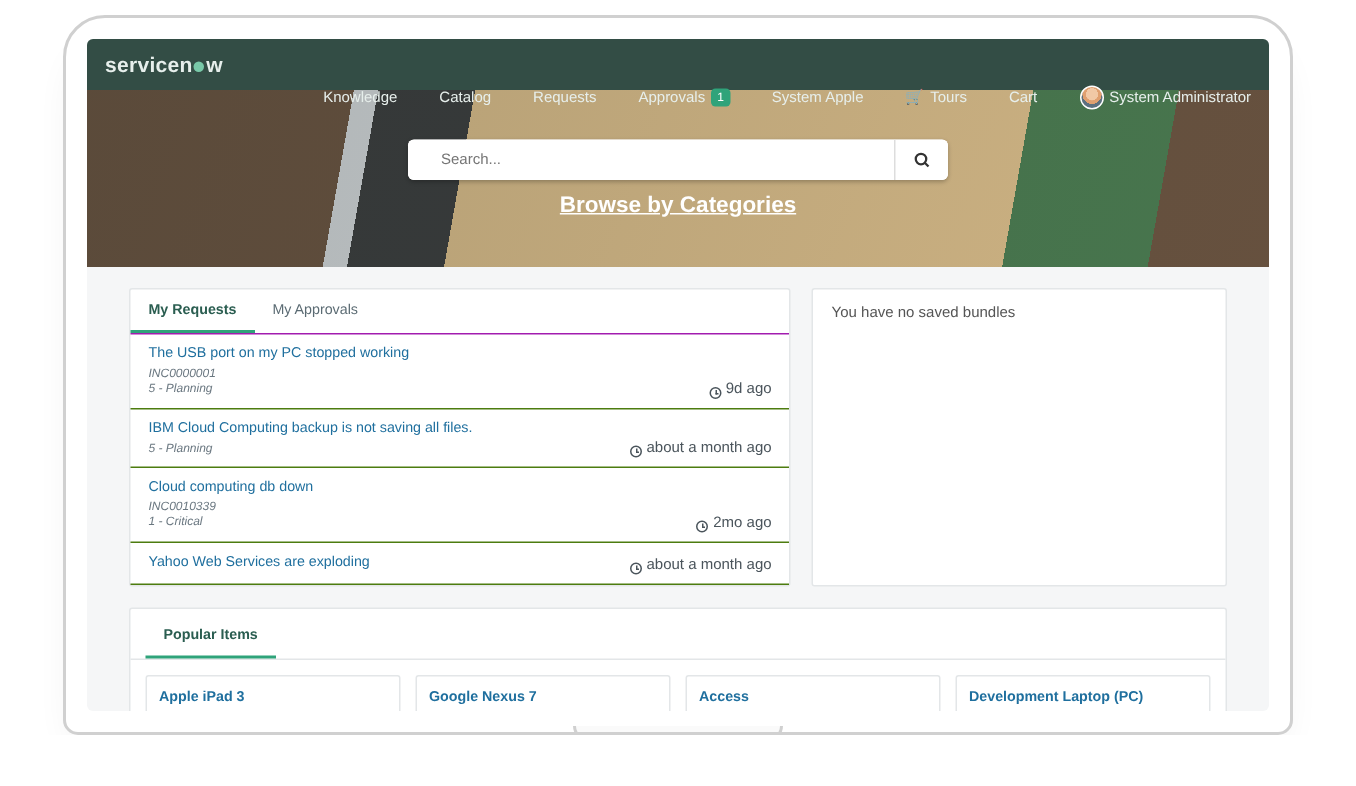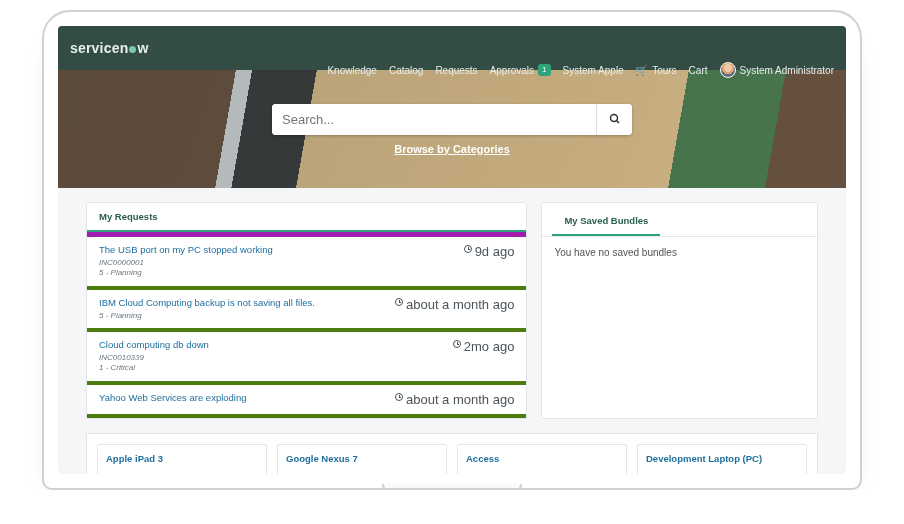--- a/index.html
+++ b/index.html
@@ -32,21 +32,21 @@
   }
   .screen {
     position: absolute;
     top: 14px; left: 14px; right: 14px; bottom: 14px;
     background: #f5f6f7;
     overflow: hidden;
     border-radius: 4px;
   }
   
   .topnav {
-    height: 44px;
+    height: 34px;
     background: #334d45;
     display: flex;
     align-items: center;
     padding: 0 12px;
     color: #e7efec;
     font-size: 10px;
     justify-content: flex-end;
   }
   .brand {
     font-weight: 700;
@@ -60,21 +60,21 @@
     width: 7px; height: 7px; border-radius: 50%;
     background: #78c9a8;
     margin: 0 1px;
     display:inline-block;
     position: relative; top:1px;
   }
   .nav-items {
     margin-left: auto;
     display: flex;
     align-items: center;
-    gap: 12px;
+    gap: 28px;
     margin-top: 44px;
   }
   .nav-item { cursor: pointer; display:flex; align-items:center; gap:4px; color:#e7efec; }
   .badge {
     background: #2fa37a;
     color: #fff;
     border-radius: 3px;
     font-size: 8px;
     padding: 1px 4px;
     line-height: 10px;
@@ -100,36 +100,36 @@
     display:flex;
     width: 360px;
     background:#fff;
     border-radius:4px;
     box-shadow: 0 1px 3px rgba(0,0,0,.25);
     overflow:hidden;
   }
   .searchbar input {
     flex:1;
     border:none;
-    padding: 8px 10px;
-    font-size: 13px;
+    padding: 8px 22px;
+    font-size: 10px;
     color:#555;
     outline:none;
   }
   .searchbar button {
     width: 36px;
     border:none;
     border-left:1px solid #ddd;
     background:#fff;
     cursor:pointer;
     display:flex; align-items:center; justify-content:center;
   }
   .hero a.browse {
     color:#fff;
-    font-size:11px;
+    font-size:15px;
     text-decoration: underline;
     font-weight:600;
   }
   
   .main {
     padding: 14px 28px;
     display:flex;
     flex-direction:column;
     gap: 14px;
   }
@@ -142,22 +142,21 @@
     border:1px solid #e3e6e8;
     border-radius:2px;
     flex:1;
     min-height: 10px;
     font-size:9.5px;
     color:#333;
   }
   .panel.requests { flex: 1.6; }
   .tabs {
     display:flex;
-    border-bottom:5px solid #a21caf;
-    flex-direction:column;
+    border-bottom:1px solid #a21caf;
   }
   .tab {
     padding:8px 12px;
     font-size:9.5px;
     color:#5b6b73;
     cursor:pointer;
   }
   .tab.active {
     color:#2a5d50;
     border-bottom:2px solid #2fa37a;
@@ -170,27 +169,27 @@
     font-weight:600;
     border-bottom:1px solid #e3e6e8;
     display:inline-block;
     border-bottom:2px solid #2fa37a;
     margin: 4px 0 0 10px;
   }
   .section-title-wrap { border-bottom:1px solid #e3e6e8; }
   .req-row {
     display:flex;
     padding: 7px 12px;
-    border-bottom:4px solid #4d7c0f;
+    border-bottom:1px solid #4d7c0f;
     gap: 8px;
   }
   .req-main { flex:1; }
   .req-title { color:#1f6f9e; font-size:9.5px; margin-bottom:2px; line-height:1.25; cursor:pointer; }
   .req-meta { color:#6a7780; font-size:8px; line-height:1.3;font-style:italic; }
-  .req-time { color:#4a545b; font-size:13px; display:flex; align-items:flex-start; gap:3px; white-space:nowrap; }
+  .req-time { color:#4a545b; font-size:10px; display:flex; align-items:flex-end; gap:3px; white-space:nowrap; }
   .clock {
     width:8px; height:8px; border:1px solid #4a545b; border-radius:50%;
     position:relative; display:inline-block; top:1px;
   }
   .clock:before { content:""; position:absolute; left:3px; top:1px; width:1px; height:3px; background:#4a545b; }
   .clock:after  { content:""; position:absolute; left:3px; top:3px; width:2px; height:1px; background:#4a545b; }
   .bundle-body { padding: 10px 12px; font-size:10px; color:#555; }
   
   .popular .items {
     display:flex;
@@ -254,20 +253,21 @@
       <a href="#" class="browse">Browse by Categories</a>
     </div>
 
     <div class="main">
 
       <div class="row">
 
         <div class="panel requests">
           <div class="tabs">
             <div class="tab active">My Requests</div>
+            <div class="tab">My Approvals</div>
           </div>
 
           <div class="req-row">
             <div class="req-main">
               <div class="req-title">The USB port on my PC stopped working</div>
               <div class="req-meta">INC0000001</div>
               <div class="req-meta">5 - Planning</div>
             </div>
             <div class="req-time">
                 <span class="clock"></span>
@@ -303,28 +303,28 @@
               <div class="req-title">Yahoo Web Services are exploding</div>
             </div>
             <div class="req-time">
                 <span class="clock"></span>
                 <span>about a month ago</span>
               </div>
           </div>
         </div>
 
         <div class="panel">
-          <div class="section-title-wrap">
-            <div class="section-title">My Saved Bundles</div>
-          </div>
           <div class="bundle-body">You have no saved bundles</div>
         </div>
       </div>
 
       <div class="panel popular">
+        <div class="section-title-wrap">
+          <div class="section-title">Popular Items</div>
+        </div>
         <div class="items">
 
           <div class="card">
             <div class="card-title">Apple iPad 3</div>
 
           </div>
 
           <div class="card">
             <div class="card-title">Google Nexus 7</div>
 

